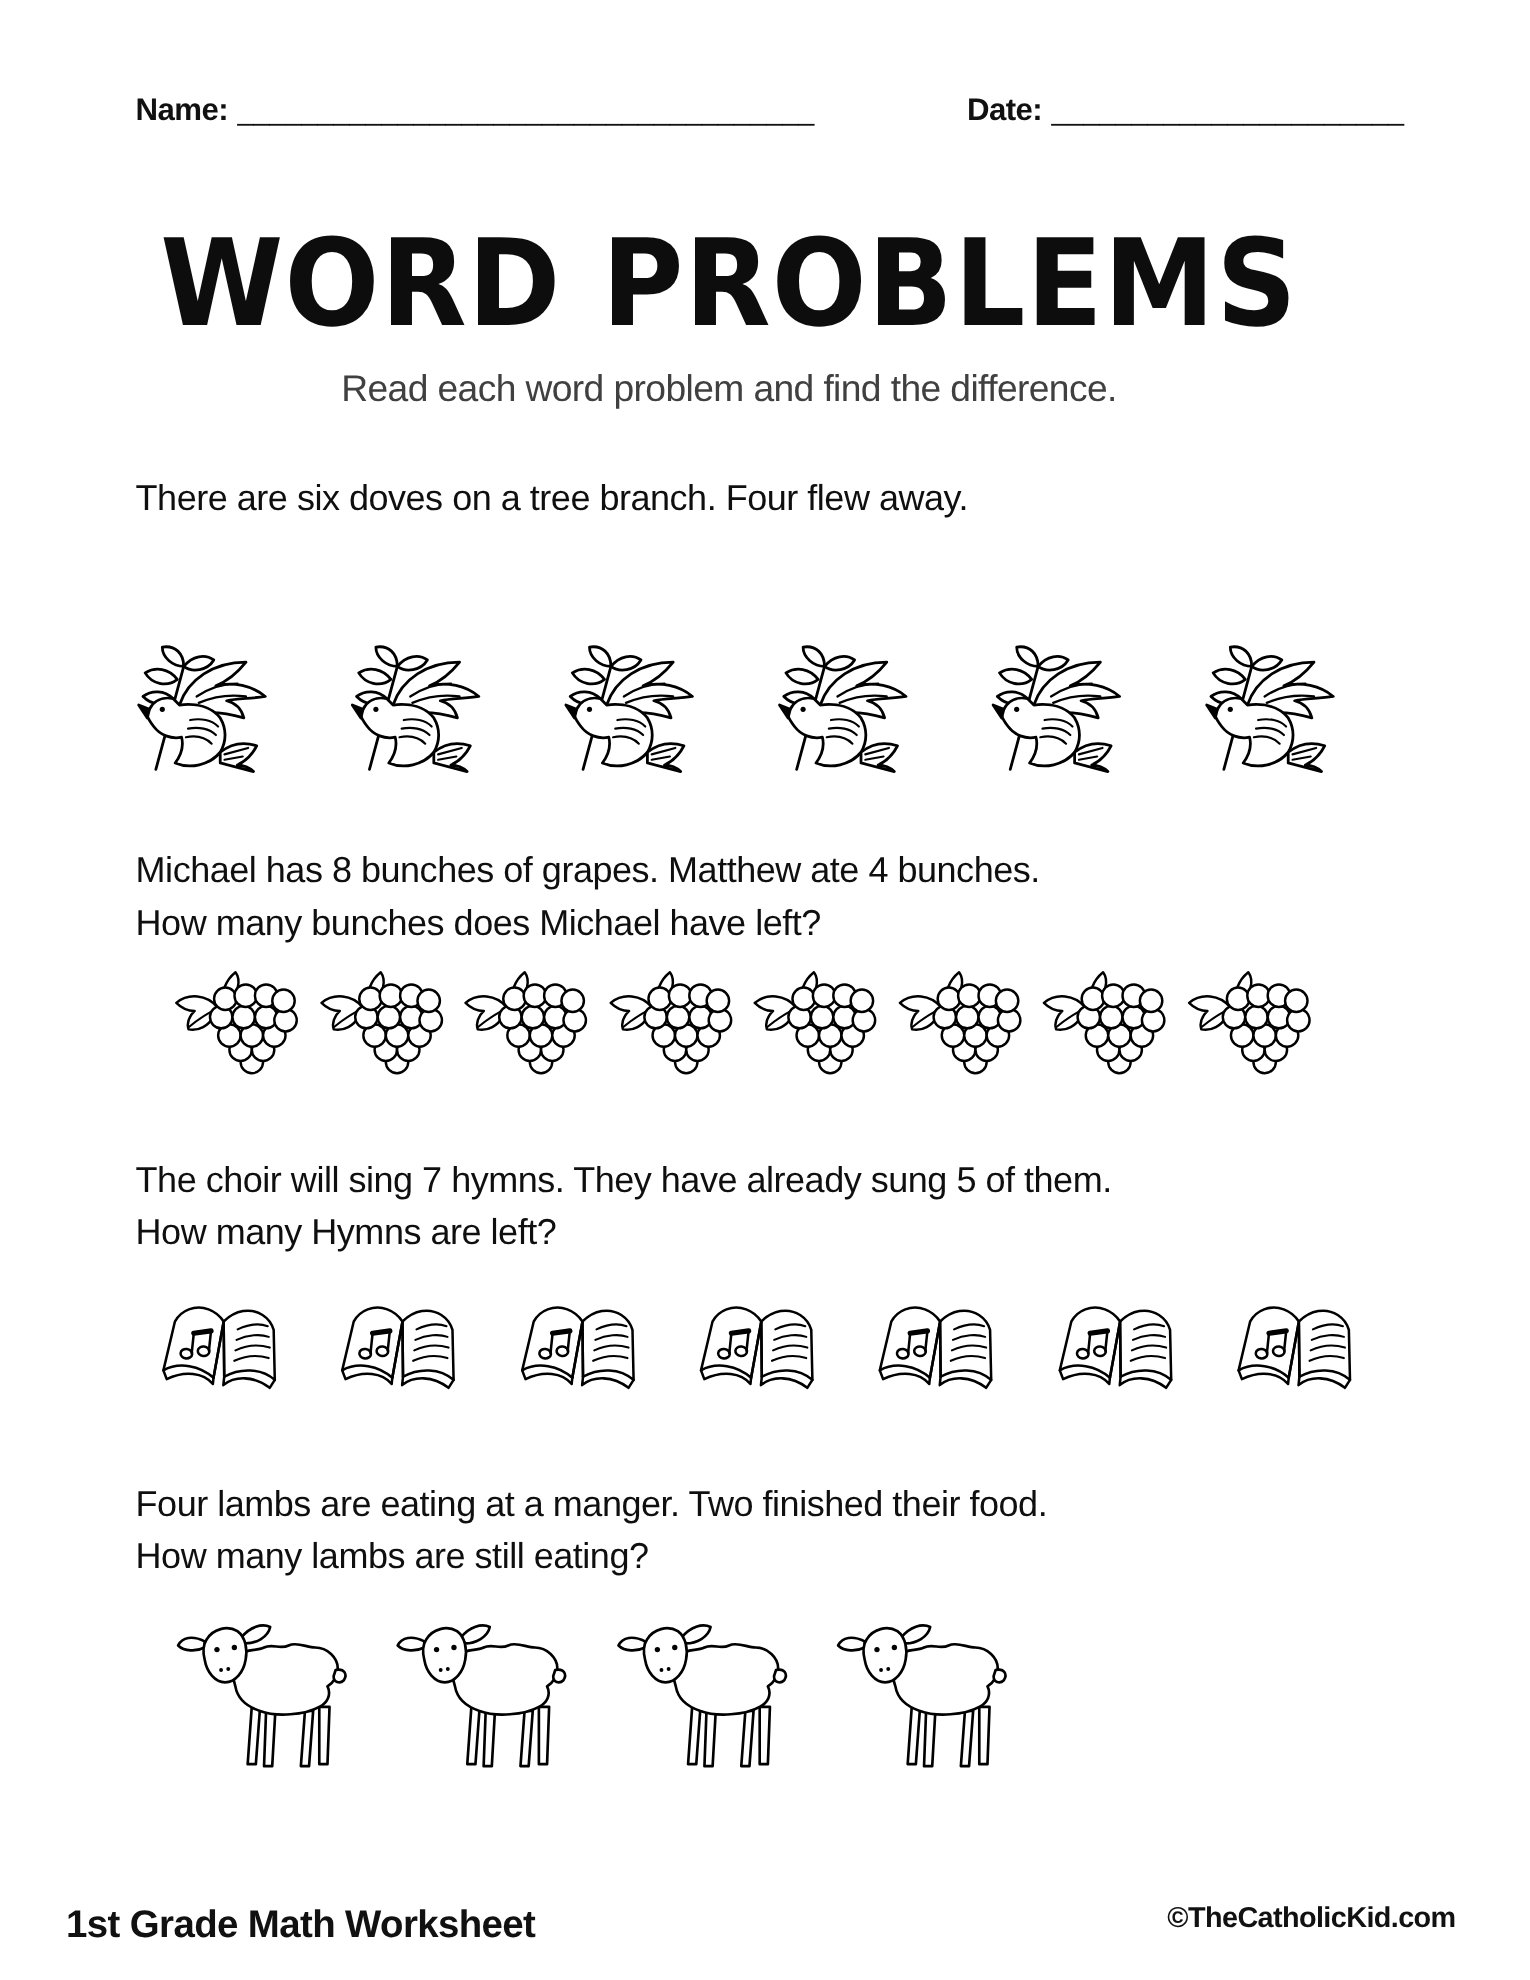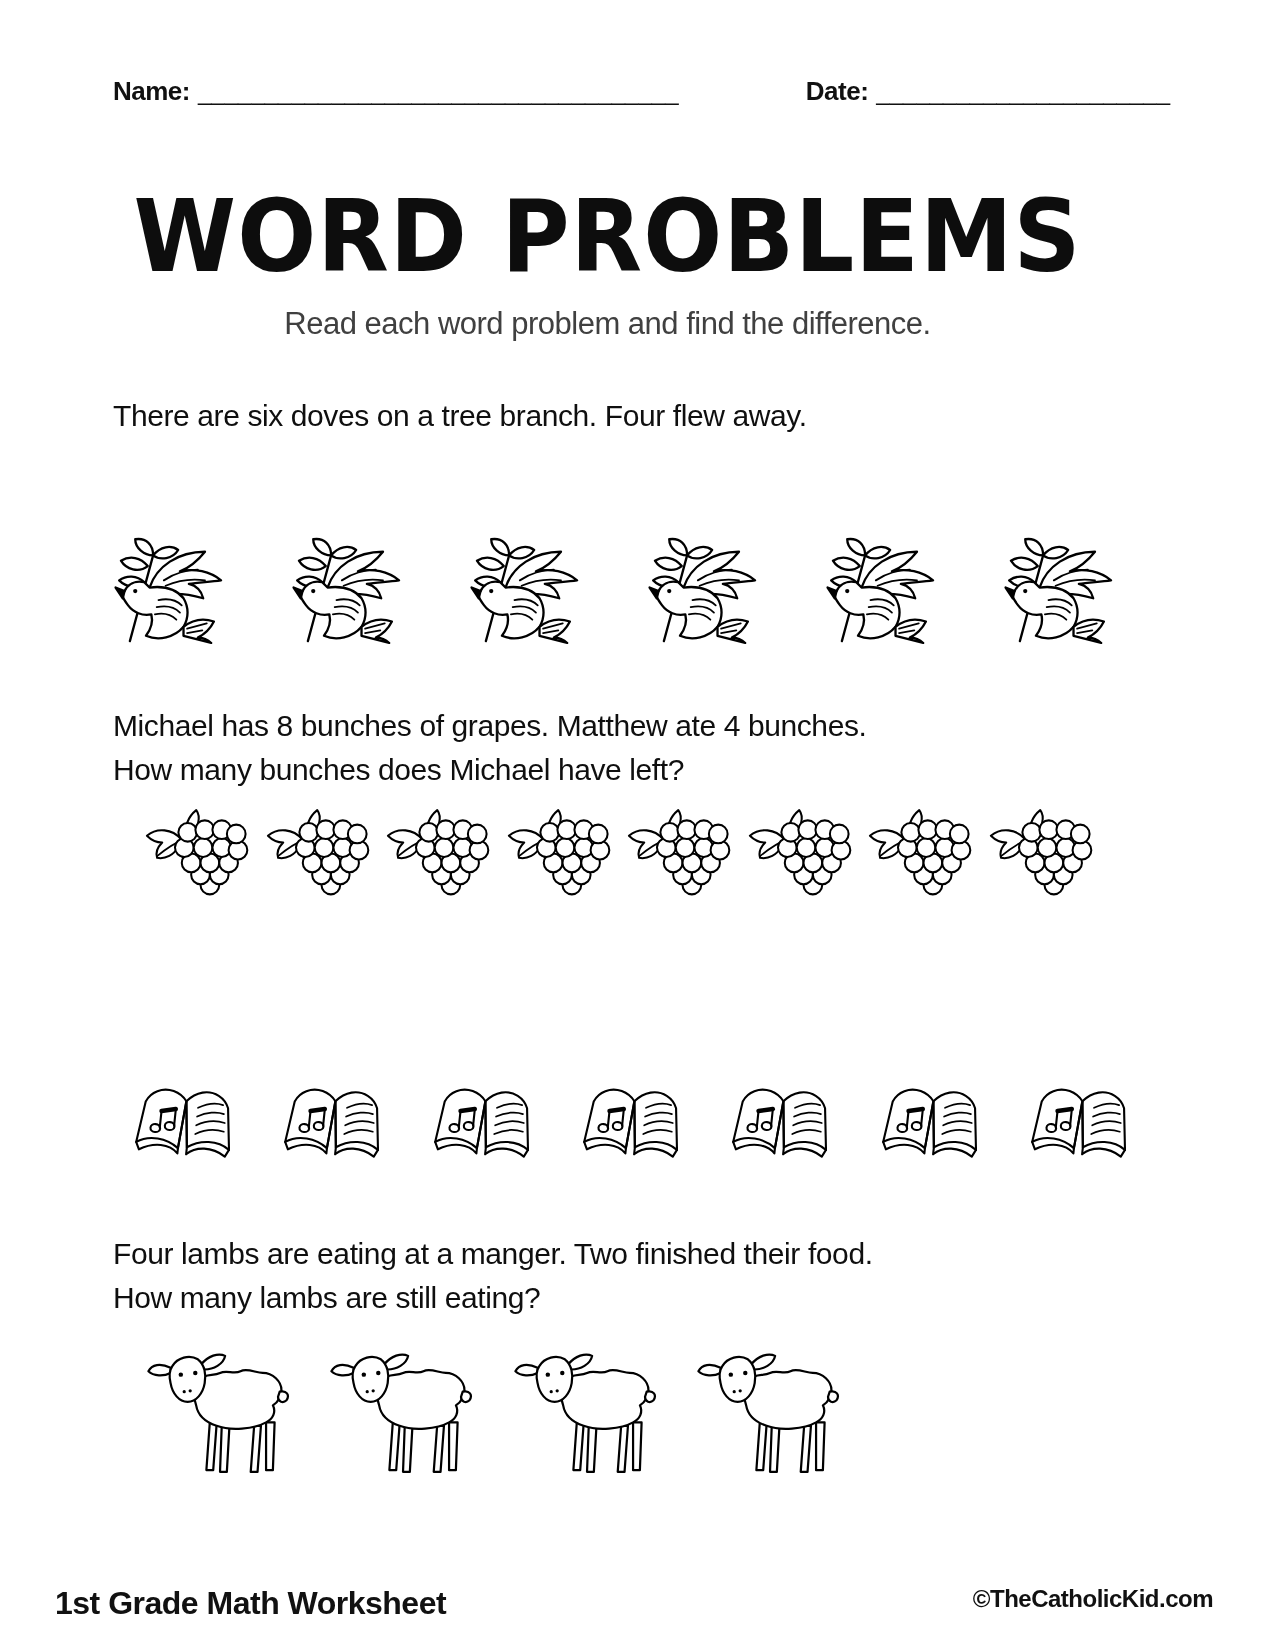--- a/index.html
+++ b/index.html
@@ -399,20 +399,24 @@
           <circle cx="102" cy="50" r="11"></circle>
           <circle cx="121" cy="53" r="11"></circle>
       <circle cx="62" cy="32" r="11"></circle>
           <circle cx="82" cy="29" r="11"></circle>
           <circle cx="102" cy="29" r="11"></circle>
           <circle cx="119" cy="34" r="11"></circle>
     </g>
   </svg>
 </div>
 
+  <div class="problem-text p3-text">
+    <div>The choir will sing 7 hymns. They have already sung 5 of them.</div>
+    <div>How many Hymns are left?</div>
+  </div>
   <div class="icon-row book-row">
   <svg viewBox="0 0 132 100" width="116" height="88" aria-hidden="true">
     <g fill="#fff" stroke="#000" stroke-width="2.4" stroke-linecap="round" stroke-linejoin="round" transform="rotate(6 66 50)">
       <path d="M66 24 C76 12 90 8 102 14 C108 17 112 22 114 27 L120 74 C106 64 86 66 72 76 Z"></path>
       <path d="M66 24 C58 14 44 10 32 16 C26 19 22 24 20 29 L14 76 C28 66 48 68 62 78 Z"></path>
       <path d="M14 76 L18 84 C34 74 52 74 62 84 L62 78" fill="none"></path>
       <path d="M120 74 L116 82 C100 72 82 74 72 84 L72 76" fill="none"></path>
       <path d="M62 78 L66 24 L72 76" fill="none"></path>
       <ellipse cx="34" cy="58" rx="5.5" ry="4.5"></ellipse>
       <ellipse cx="50" cy="54" rx="5.5" ry="4.5"></ellipse>

